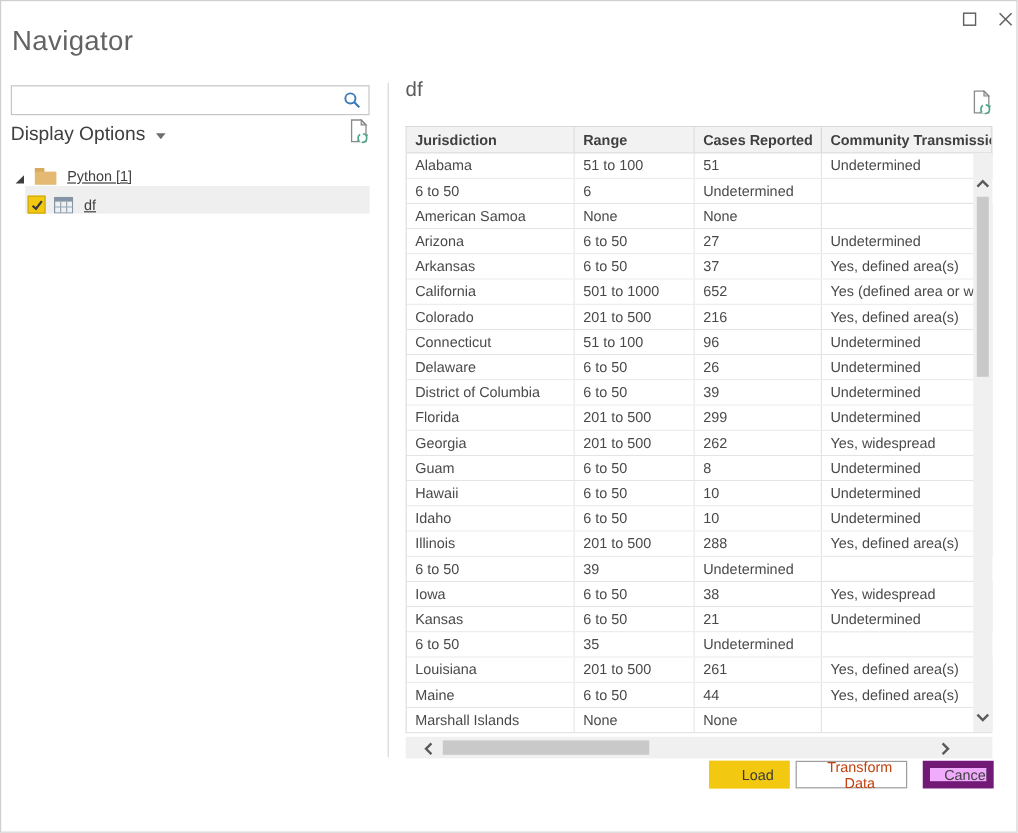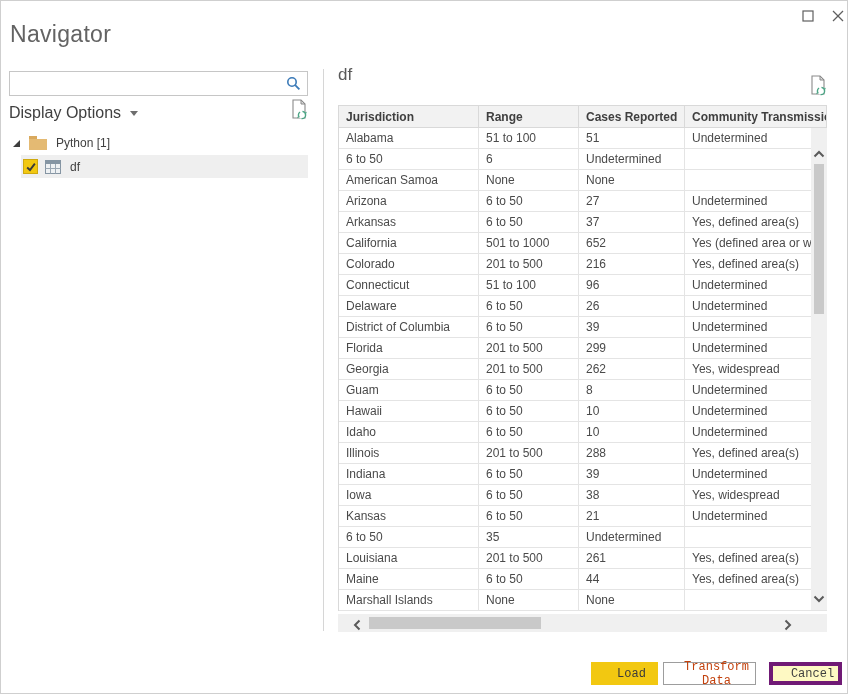--- a/index.html
+++ b/index.html
@@ -13,21 +13,21 @@
   .winbtn.max{left:794px;}
   .winbtn.close{left:824px;}
   .dlg-title{position:absolute;left:9px;top:20px;font-size:23px;font-weight:400;color:#636363;letter-spacing:.3px;}
   
   .searchbox{position:absolute;left:8px;top:70px;width:299px;height:25px;border:1px solid #c6c6c6;box-sizing:border-box;background:#fff;}
   .searchbox input{position:absolute;left:4px;top:1px;width:270px;height:21px;border:none;outline:none;font-size:12px;font-family:"Liberation Sans",sans-serif;color:#444;background:transparent;}
   .search-ico{position:absolute;right:6px;top:4px;}
   .dispopts{position:absolute;left:8px;top:103px;font-size:16px;color:#404040;display:flex;align-items:center;cursor:pointer;}
   .caret{display:inline-block;margin-left:9px;width:0;height:0;border-left:4px solid transparent;border-right:4px solid transparent;border-top:5px solid #6e6e6e;}
   .refresh-left{position:absolute;left:289px;top:98px;cursor:pointer;}
-  .tree-row{position:absolute;left:0;height:23px;display:flex;align-items:center;font-size:12px;color:#404040;}
+  .tree-row{position:absolute;left:0;height:23px;display:flex;align-items:flex-end;font-size:12px;color:#404040;text-decoration:underline;}
   .row-python{top:130px;left:10px;}
   .row-df{top:154px;left:20px;width:287px;background:#efefef;cursor:pointer;}
   .expander{margin-right:8px;display:flex;}
   .folder{width:18px;height:14px;position:relative;margin-right:9px;}
   .folder .tab{position:absolute;left:0;top:0;width:8px;height:4px;background:#d9a95e;}
   .folder .body{position:absolute;left:0;top:3px;width:18px;height:11px;background:#e4ba73;}
   .cb{width:15px;height:15px;margin-left:2px;background:#f2c811;border:1px solid #cfa90e;box-sizing:border-box;display:flex;align-items:center;justify-content:center;cursor:pointer;}
   .grid-ico{margin-left:7px;margin-right:9px;display:flex;}
   .divider{position:absolute;left:322px;top:68px;width:1px;height:562px;background:#d6d6d6;}
   
@@ -42,24 +42,24 @@
   
   .vscroll{position:absolute;left:810px;top:127px;width:16px;height:482px;background:#f0f0f0;z-index:5;}
   .vthumb{position:absolute;left:3px;top:36px;width:10px;height:150px;background:#c9c9c9;cursor:pointer;}
   .v-up{position:absolute;left:2px;top:16px;cursor:pointer;}
   .v-down{position:absolute;left:2px;top:461px;cursor:pointer;}
   .hscroll{position:absolute;left:337px;top:613px;width:489px;height:18px;background:#f0f0f0;z-index:5;}
   .hthumb{position:absolute;left:31px;top:3px;width:172px;height:12px;background:#c9c9c9;cursor:pointer;}
   .h-left{position:absolute;left:15px;top:3px;cursor:pointer;}
   .h-right{position:absolute;left:446px;top:3px;cursor:pointer;}
   
-  .btn{position:absolute;top:661px;height:23px;font-size:12px;font-family:Liberation Mono, monospace;display:flex;align-items:center;justify-content:center;cursor:pointer;box-sizing:border-box;padding-left:20px;}
+  .btn{position:absolute;top:633px;height:23px;font-size:12px;font-family:Liberation Sans, sans-serif;display:flex;align-items:center;justify-content:center;cursor:pointer;box-sizing:border-box;padding-left:20px;}
   .btn-load{left:590px;width:67px;background:#f2c811;border:1px solid #f2c811;color:#3a3a3a;}
   .btn-transform{left:662px;width:93px;background:#fff;border:1px solid #9d9d9d;color:#c2410c;}
-  .btn-cancel{left:768px;width:73px;background:#fef9c3;border:4px solid #701a75;color:#3f3f3f;}
+  .btn-cancel{left:768px;width:59px;background:#f0abfc;border:6px solid #701a75;color:#3f3f3f;}
 </style>
 </head>
 <body>
 
 <div class="dialog">
 
   <button class="winbtn max">
     <svg width="12" height="12" viewBox="0 0 12 12">
       <rect x="1" y="1" width="10" height="10" fill="none" stroke="#5f5f5f" stroke-width="1.2"></rect>
     </svg>
@@ -255,21 +255,20 @@
         </div>
 
         <div class="tr">
           <div class="td">Illinois</div>
           <div class="td">201 to 500</div>
           <div class="td">288</div>
           <div class="td">Yes, defined area(s)</div>
         </div>
 
         <div class="tr">
-          <div class="td">Indiana</div>
           <div class="td">6 to 50</div>
           <div class="td">39</div>
           <div class="td">Undetermined</div>
         </div>
 
         <div class="tr">
           <div class="td">Iowa</div>
           <div class="td">6 to 50</div>
           <div class="td">38</div>
           <div class="td">Yes, widespread</div>

